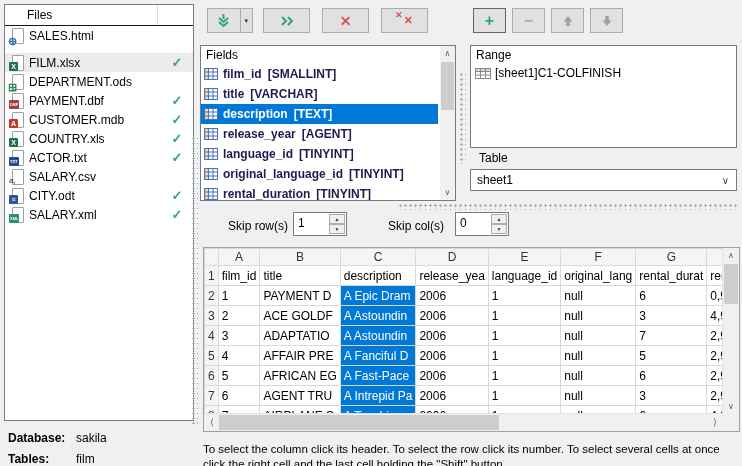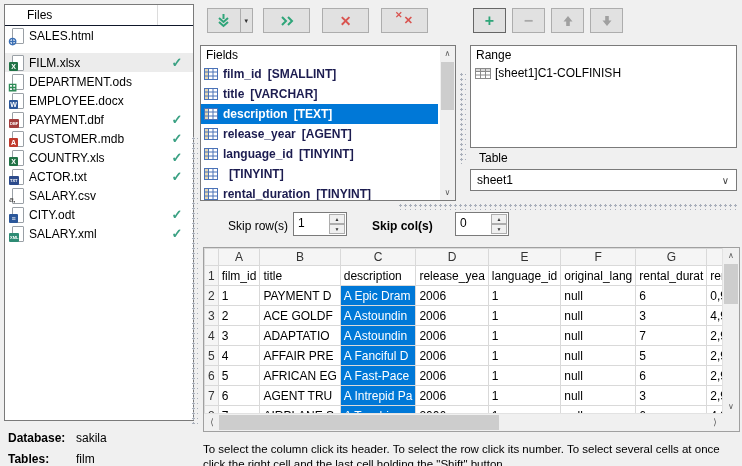--- a/index.html
+++ b/index.html
@@ -129,28 +129,20 @@
         <span class="file-icon">
             <span class="page"></span>
             <span class="file-badge" data-icon="ods-file-icon">⊞</span>
           </span>
         <span class="file-name">DEPARTMENT.ods</span>
         <span class="file-check"></span>
       </div>
       <div class="file-row">
         <span class="file-icon">
             <span class="page"></span>
-            <span class="file-badge" data-icon="docx-file-icon">W</span>
-          </span>
-        <span class="file-name">EMPLOYEE.docx</span>
-        <span class="file-check"></span>
-      </div>
-      <div class="file-row">
-        <span class="file-icon">
-            <span class="page"></span>
             <span class="file-badge" data-icon="dbf-file-icon">DBF</span>
           </span>
         <span class="file-name">PAYMENT.dbf</span>
         <span class="file-check">✓</span>
       </div>
       <div class="file-row">
         <span class="file-icon">
             <span class="page"></span>
             <span class="file-badge" data-icon="mdb-file-icon">A</span>
           </span>
@@ -306,20 +298,21 @@
         <span class="field-type">[TINYINT]</span>
     </div>
     <div class="field-row">
       <svg width="14" height="12" viewBox="0 0 14 12">
           <rect x="0.5" y="0.5" width="13" height="11" fill="#fff" stroke="#4a72b8"></rect>
           <rect x="0.5" y="0.5" width="4" height="11" fill="#e6d7b2" stroke="#4a72b8"></rect>
           <line x1="0" y1="4" x2="14" y2="4" stroke="#4a72b8"></line>
           <line x1="0" y1="8" x2="14" y2="8" stroke="#4a72b8"></line>
           <line x1="9" y1="0" x2="9" y2="12" stroke="#4a72b8"></line>
         </svg>
+      <span>original_language_id</span>
         <span class="field-type">[TINYINT]</span>
     </div>
     <div class="field-row">
       <svg width="14" height="12" viewBox="0 0 14 12">
           <rect x="0.5" y="0.5" width="13" height="11" fill="#fff" stroke="#4a72b8"></rect>
           <rect x="0.5" y="0.5" width="4" height="11" fill="#e6d7b2" stroke="#4a72b8"></rect>
           <line x1="0" y1="4" x2="14" y2="4" stroke="#4a72b8"></line>
           <line x1="0" y1="8" x2="14" y2="8" stroke="#4a72b8"></line>
           <line x1="9" y1="0" x2="9" y2="12" stroke="#4a72b8"></line>
         </svg>
@@ -363,21 +356,21 @@
     <span class="spin-value">1</span>
     <span class="spin-btns">
       <span class="spin-btn">
           <span>▲</span>
         </span>
       <span class="spin-btn">
           <span>▼</span>
         </span>
     </span>
   </div>
-  <div class="skip-label" style="left:372px;font-weight:bold;">Skip col(s)</div>
+  <div class="skip-label" style="left:388px;">Skip col(s)</div>
   <div class="spinner" style="left:455px;">
     <span class="spin-value">0</span>
     <span class="spin-btns">
       <span class="spin-btn">
           <span>▲</span>
         </span>
       <span class="spin-btn">
           <span>▼</span>
         </span>
     </span>

